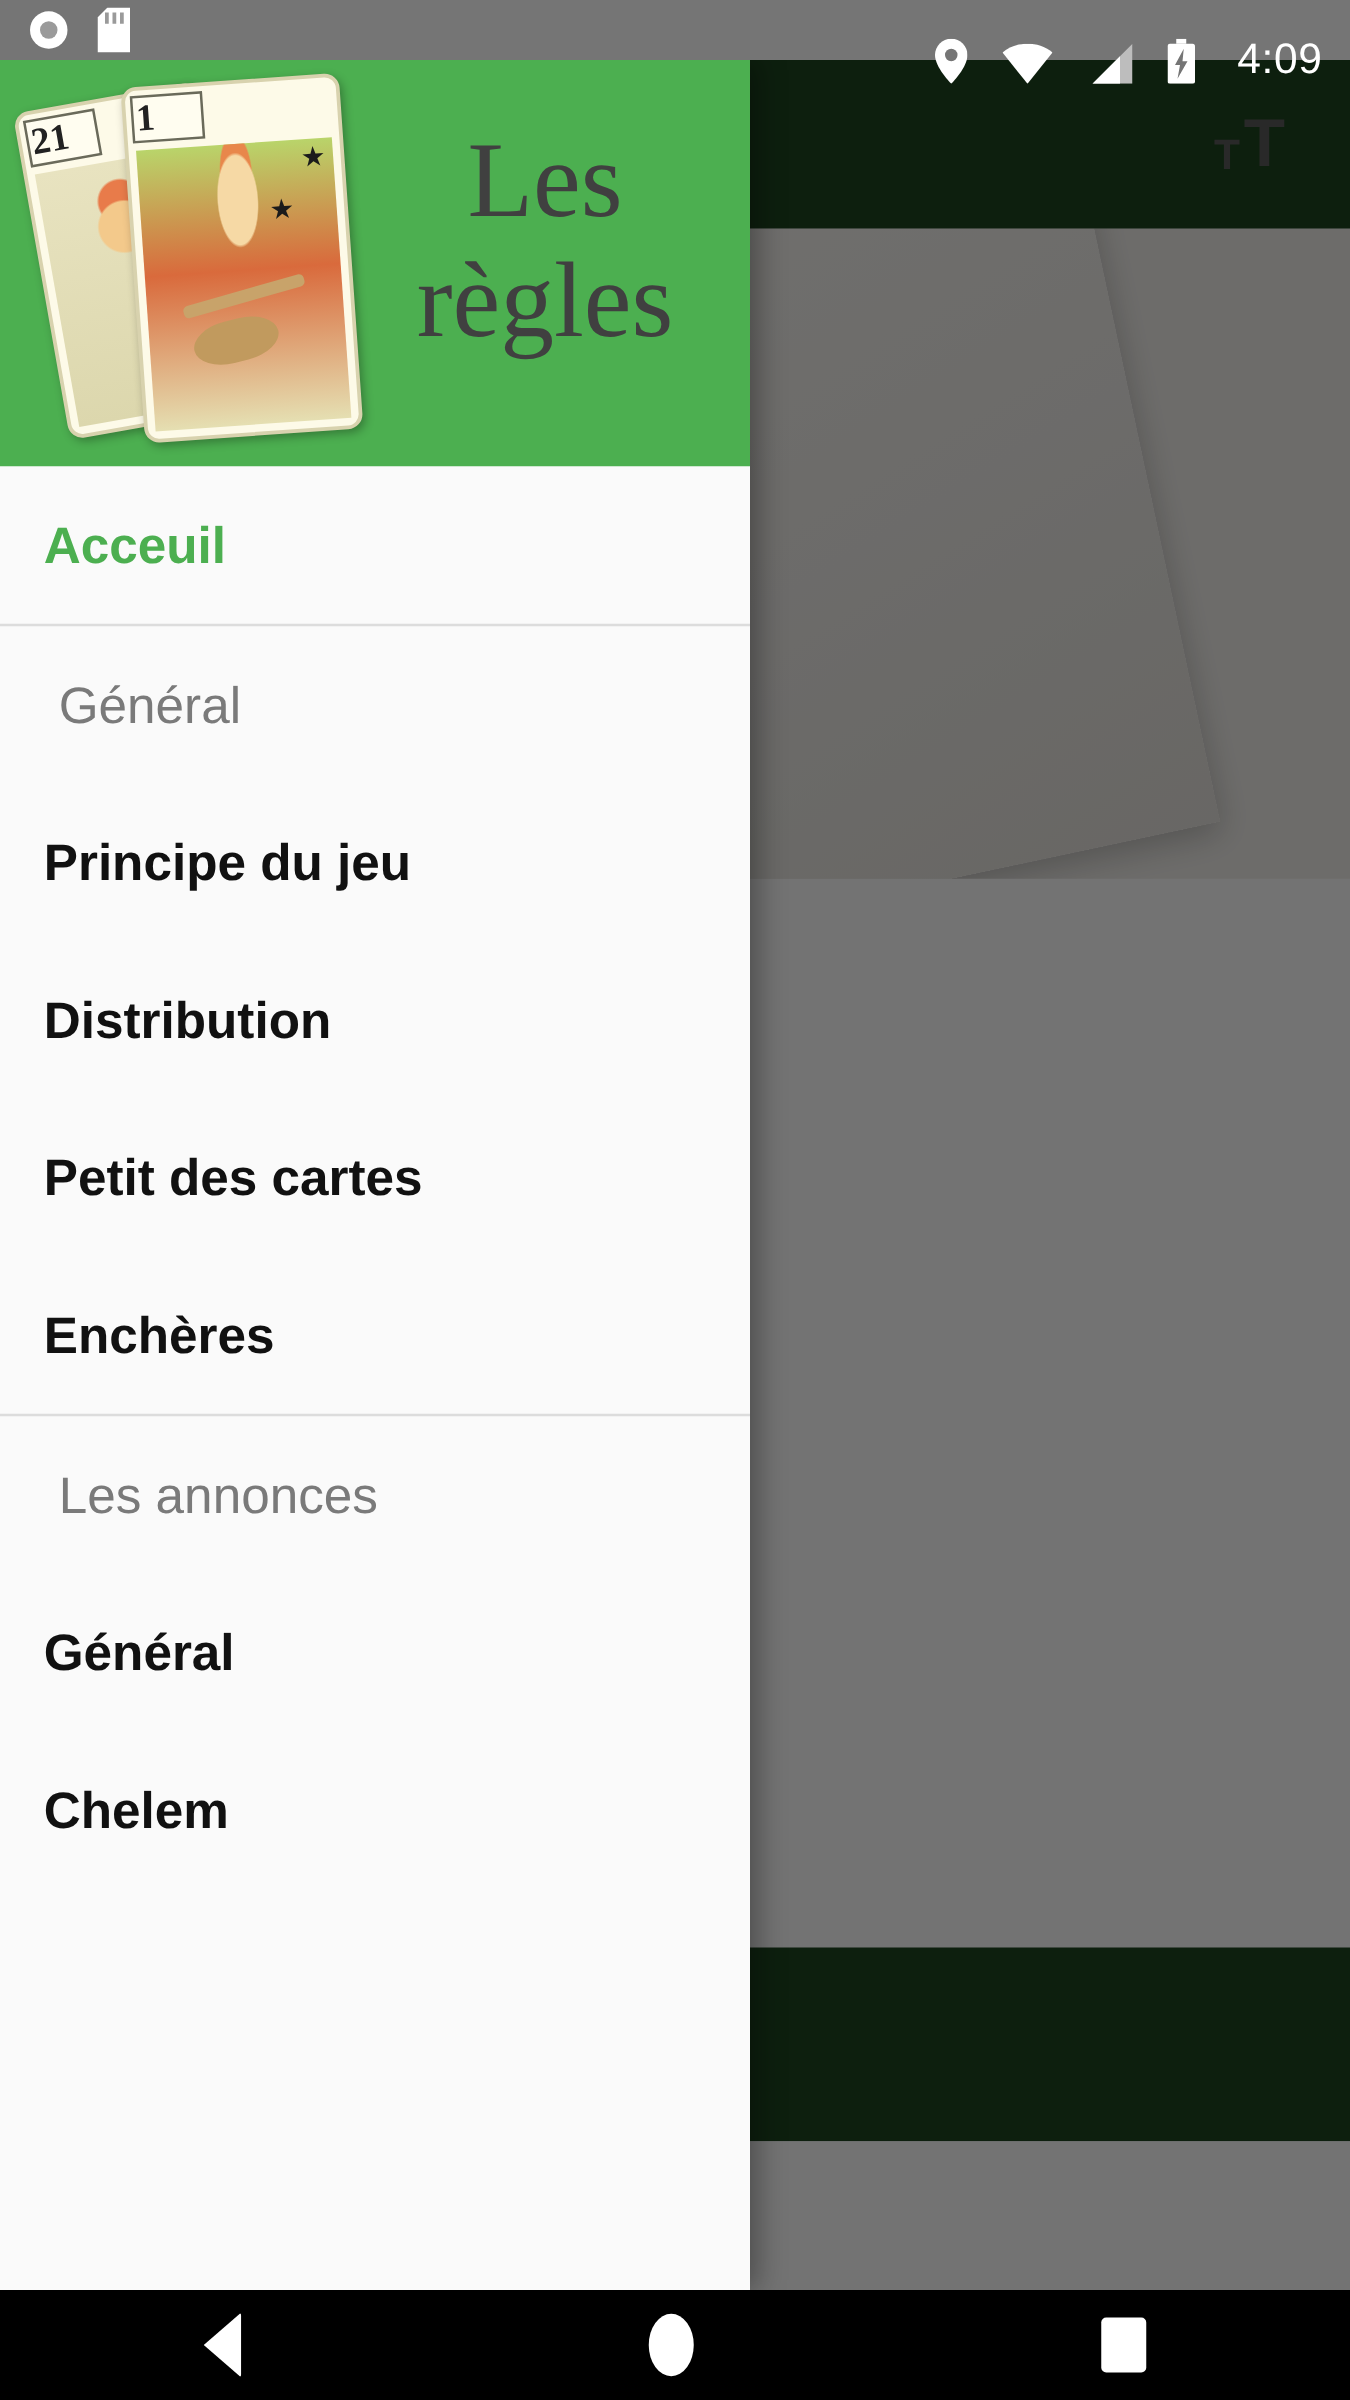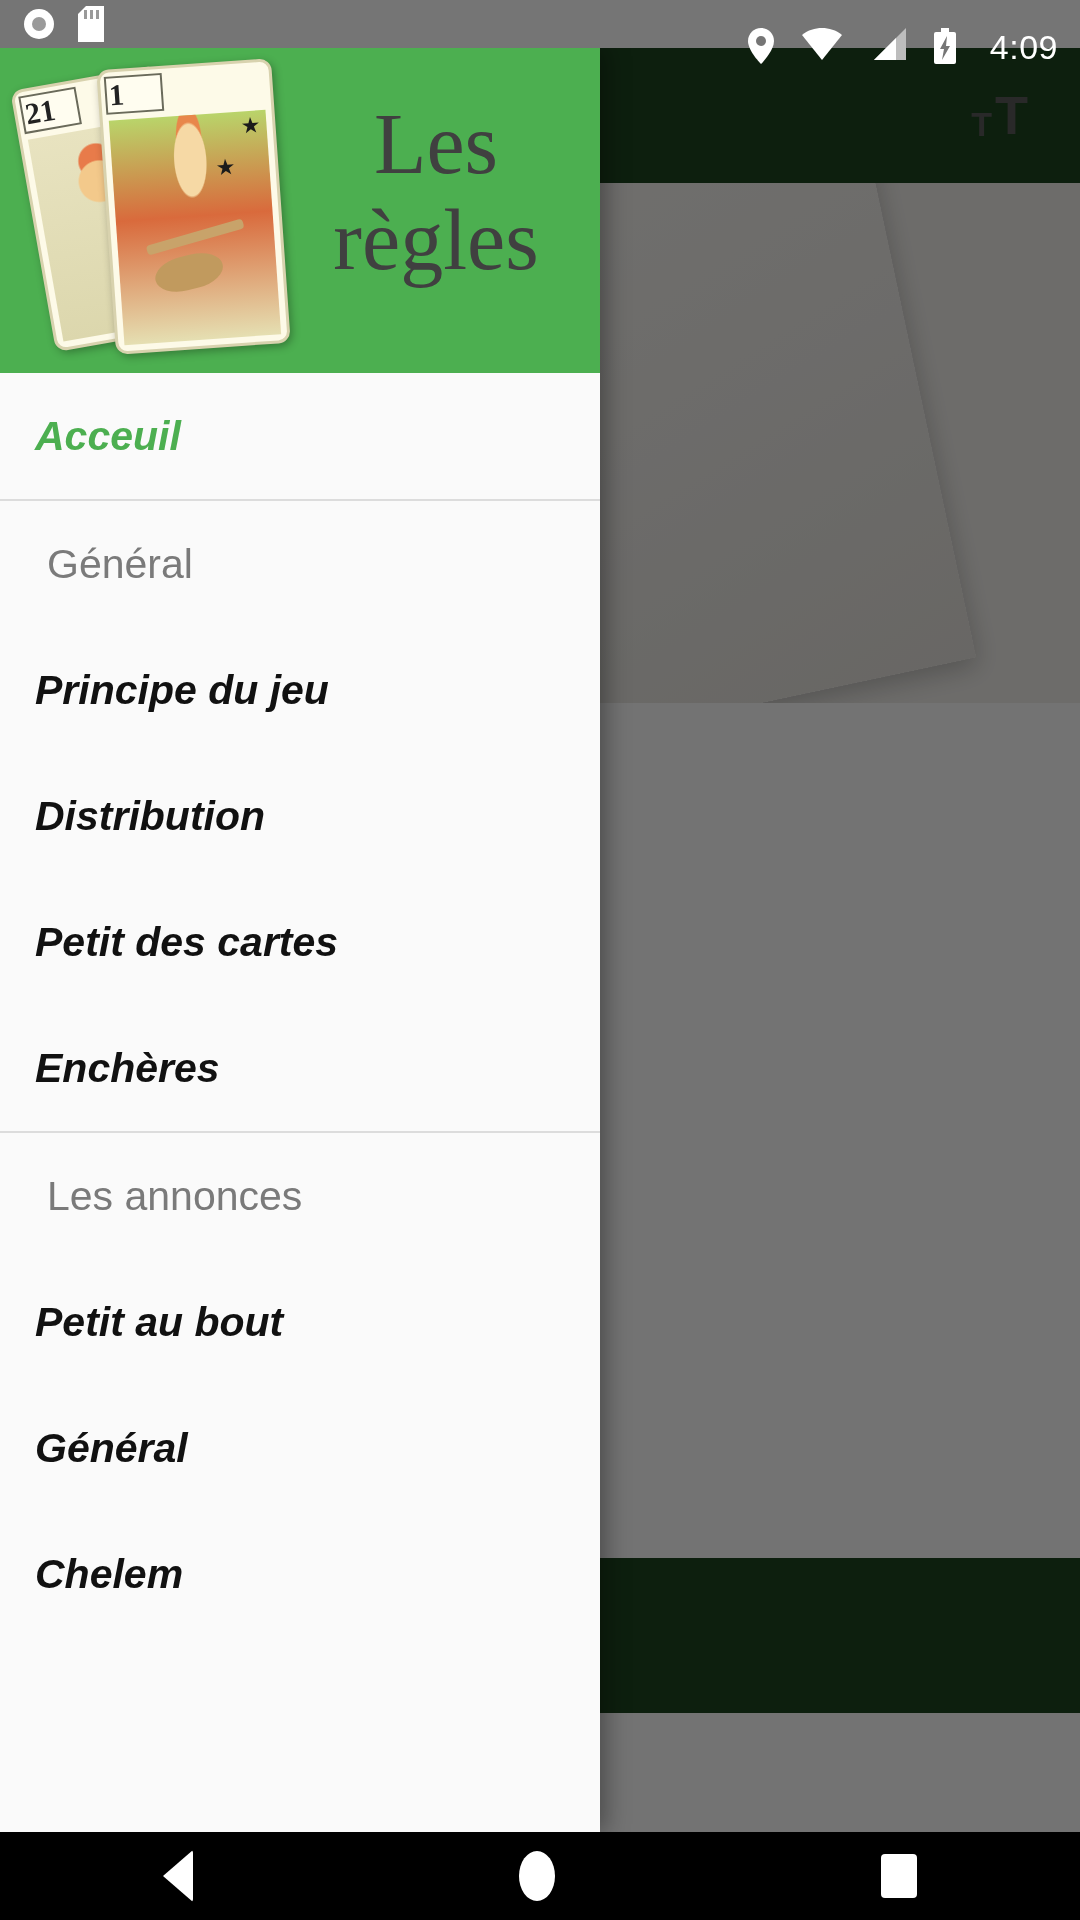--- a/index.html
+++ b/index.html
@@ -8,21 +8,21 @@
 
   #screen { position:relative; width:1080px; height:1920px; overflow:hidden; background:#fff; }
 
   
   #statusbar {
     position:absolute; top:0; left:0; width:1080px; height:48px;
     background:#757575; display:flex; align-items:center;
     padding:0 22px; z-index:60;
   }
   #statusbar .left { display:flex; align-items:center; gap:22px; }
-  #statusbar .right { margin-left:auto; display:flex; align-items:flex-start; gap:28px;margin-top:46px; }
+  #statusbar .right { margin-left:auto; display:flex; align-items:flex-end; gap:28px;margin-top:46px; }
   .sb-time { color:#fff; font-size:34px; letter-spacing:.5px; margin-left:6px; }
   .sb-ico { display:block; }
 
   
   #appwrap { position:absolute; top:48px; left:0; width:1080px; height:1784px; overflow:hidden; }
   #appbar {
     position:absolute; top:0; left:0; width:1080px; height:135px;
     background:#1e4620; display:flex; align-items:center; justify-content:flex-end;
     padding-right:52px;
   }
@@ -134,21 +134,20 @@
     color:#404040; font-family:"Liberation Serif", serif;
     font-size:86px; line-height:1.12; text-align:center;
   }
 
   #drawer-list { flex:1 1 auto; overflow:hidden; }
   .nav-section { padding:0; }
   .nav-item {
     height:126px; display:flex; align-items:center;
     padding-left:35px; font-size:41px; font-weight:bold; color:#111;
     background:#fafafa;
-    font-style:italic;
   }
   .nav-item.active { color:#4caf50; }
   .nav-subheader {
     height:126px; display:flex; align-items:center;
     padding-left:47px; font-size:41px; color:#7a7a7a; font-weight:normal;
   }
   .nav-divider { height:2px; background:#dcdcdc; margin:0; }
 
   
   #navbar {
@@ -248,23 +247,20 @@
         <div class="nav-item">
           <span>Enchères</span>
         </div>
       </div>
 
       <div class="nav-divider"></div>
 
       <div class="nav-section">
         <div class="nav-subheader">Les annonces</div>
         <div class="nav-item">
-          <span>Petit au bout</span>
-        </div>
-        <div class="nav-item">
           <span>Général</span>
         </div>
         <div class="nav-item">
           <span>Chelem</span>
         </div>
       </div>
 
     </div>
   </div>
 

